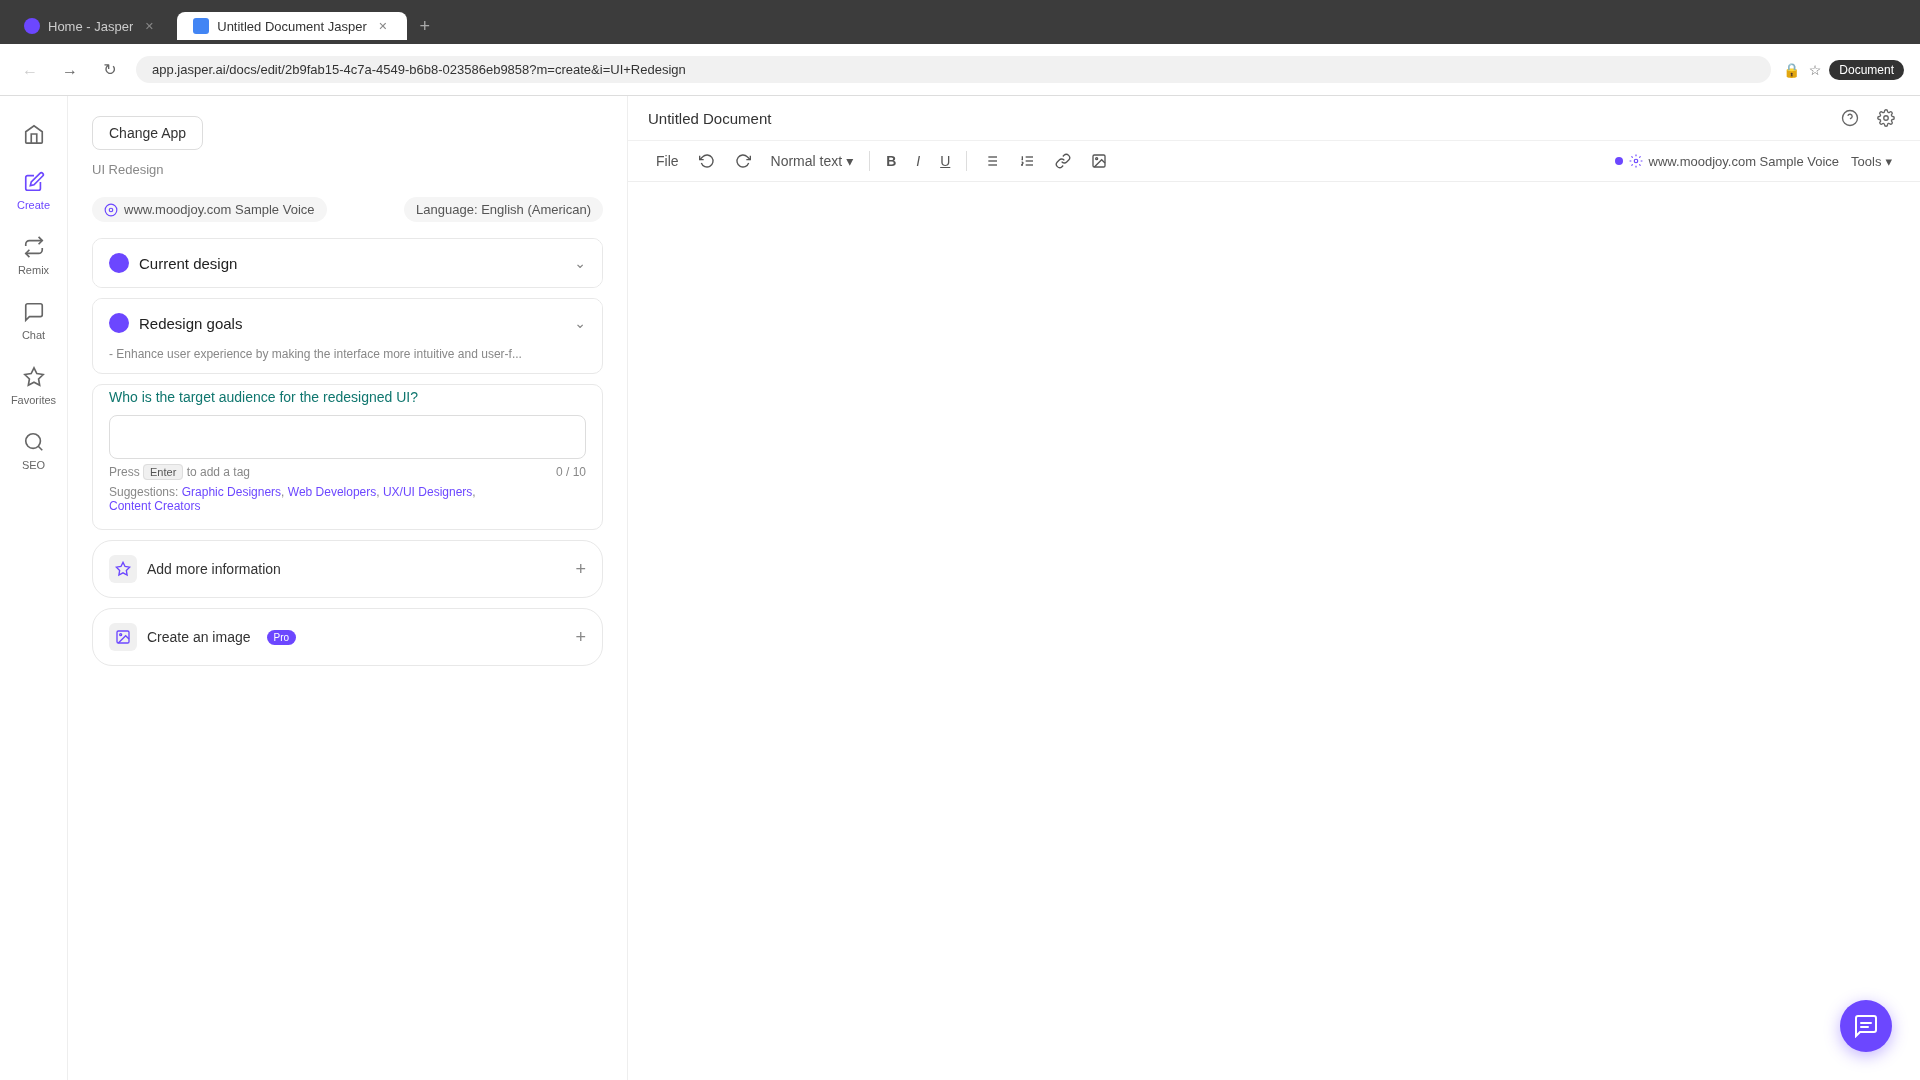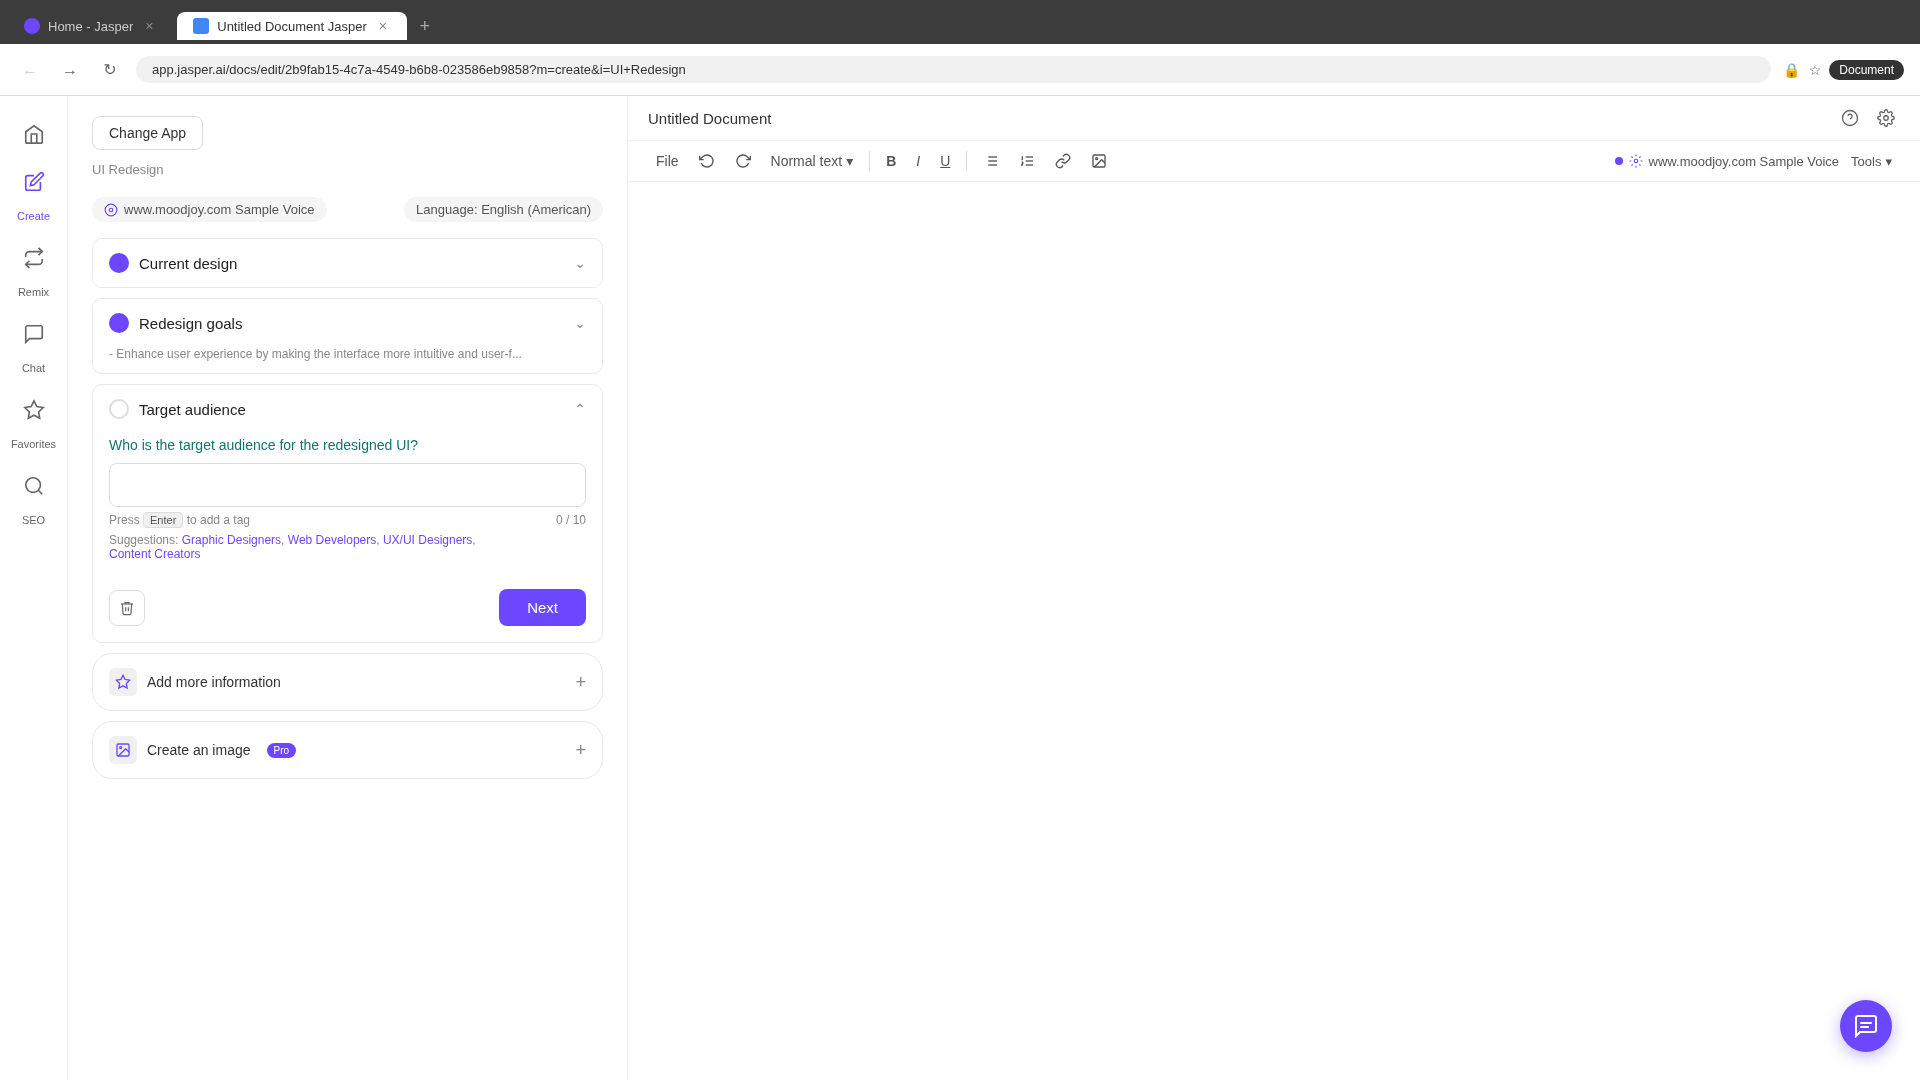--- a/index.html
+++ b/index.html
@@ -22,21 +22,21 @@
     .address-input { flex: 1; background: #f1f1f1; border: none; border-radius: 20px; padding: 6px 16px; font-size: 13px; color: #333; outline: none; }
     .addr-icons { display: flex; align-items: center; gap: 8px; }
     .addr-icon { color: #666; font-size: 14px; cursor: pointer; }
     .incognito-badge { background: #333; color: #fff; padding: 3px 10px; border-radius: 12px; font-size: 12px; }
 
     
     .app-container { display: flex; flex: 1; background: #fff; overflow: hidden; }
 
     
     .sidebar { width: 68px; background: #fff; border-right: 1px solid #eee; display: flex; flex-direction: column; align-items: center; padding: 16px 0; gap: 4px; }
-    .sidebar-item { display: flex; flex-direction: column; align-items: center; gap: 16px; padding: 10px 15px; width: 100%; cursor: pointer; color: #666; justify-content: center; }
+    .sidebar-item { display: flex; flex-direction: column; align-items: center; gap: 5px; padding: 10px 15px; width: 100%; cursor: pointer; color: #666; justify-content: center; }
     .sidebar-item.active { color: #6c47ff; }
     .sidebar-icon { width: 24px; height: 24px; display: flex; align-items: center; justify-content: center; font-size: 18px; }
     .sidebar-label { font-size: 11px; }
 
     
     .panel { width: 560px; background: #fff; border-right: 1px solid #eee; display: flex; flex-direction: column; overflow: hidden; }
     .panel-header { padding: 20px 24px 12px; }
     .change-app-btn { background: #fff; border: 1px solid #ddd; border-radius: 8px; padding: 8px 16px; font-size: 14px; cursor: pointer; color: #333; }
     .panel-content { flex: 1; overflow-y: auto; padding: 0 24px 24px; }
 
@@ -214,58 +214,39 @@
             <div class="accordion-header-left">
               <div class="status-dot filled"></div>
               <span class="accordion-title">Redesign goals</span>
             </div>
             <span class="accordion-icon">⌄</span>
           </div>
           <div class="accordion-preview">- Enhance user experience by making the interface more intuitive and user-f...</div>
         </div>
 
         <div class="expanded-section">
-          <div class="expanded-header">
-            <div class="accordion-header-left">
-              <div class="status-dot"></div>
-              <span class="accordion-title">Target audience</span>
-            </div>
-            <span class="accordion-icon">⌃</span>
-          </div>
           <div class="expanded-body">
             <div class="field-label">Who is the target audience for the redesigned UI?</div>
             <input type="text" class="tag-input" style="">
             <div class="input-meta">
               <span>
                 <span>Press </span>
                 <span class="key-badge">Enter</span>
                 <span> to add a tag</span>
               </span>
               <span>0 / 10</span>
             </div>
             <div class="suggestions">
               <span>Suggestions:</span>
               <a class="suggestion-link"> Graphic Designers</a>,
               <a class="suggestion-link"> Web Developers</a>,
               <a class="suggestion-link"> UX/UI Designers</a>,<br>
               <a class="suggestion-link"> Content Creators</a>
             </div>
           </div>
-          <div class="section-footer">
-            <div class="delete-btn">
-              <svg width="16" height="16" viewBox="0 0 24 24" fill="none" stroke="#666" stroke-width="1.8">
-                  <polyline points="3 6 5 6 21 6"></polyline>
-                  <path d="M19 6l-1 14a2 2 0 01-2 2H8a2 2 0 01-2-2L5 6"></path>
-                  <path d="M10 11v6"></path>
-                  <path d="M14 11v6"></path>
-                  <path d="M9 6V4h6v2"></path>
-                </svg>
-            </div>
-            <button class="next-btn">Next</button>
-          </div>
         </div>
 
         <div class="extra-section">
           <div class="extra-left">
             <div class="extra-icon">
               <svg width="16" height="16" viewBox="0 0 24 24" fill="none" stroke="#6c47ff" stroke-width="2">
                   <polygon points="12 2 15.09 8.26 22 9.27 17 14.14 18.18 21.02 12 17.77 5.82 21.02 7 14.14 2 9.27 8.91 8.26 12 2"></polygon>
                 </svg>
             </div>
             <span>Add more information</span>

